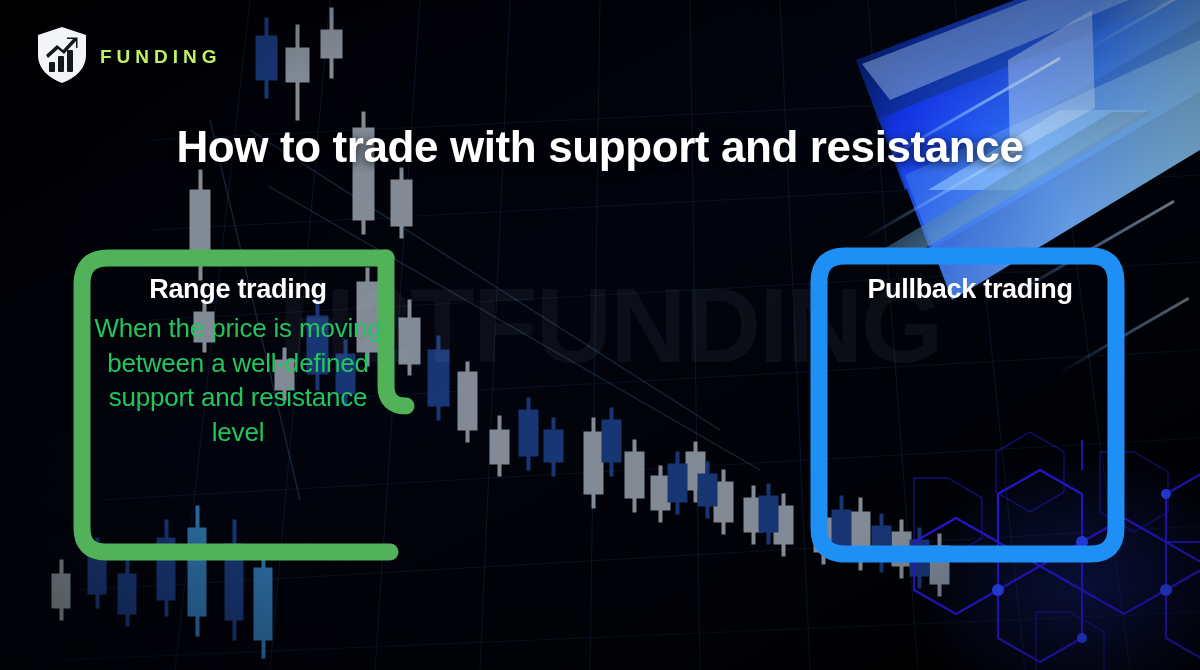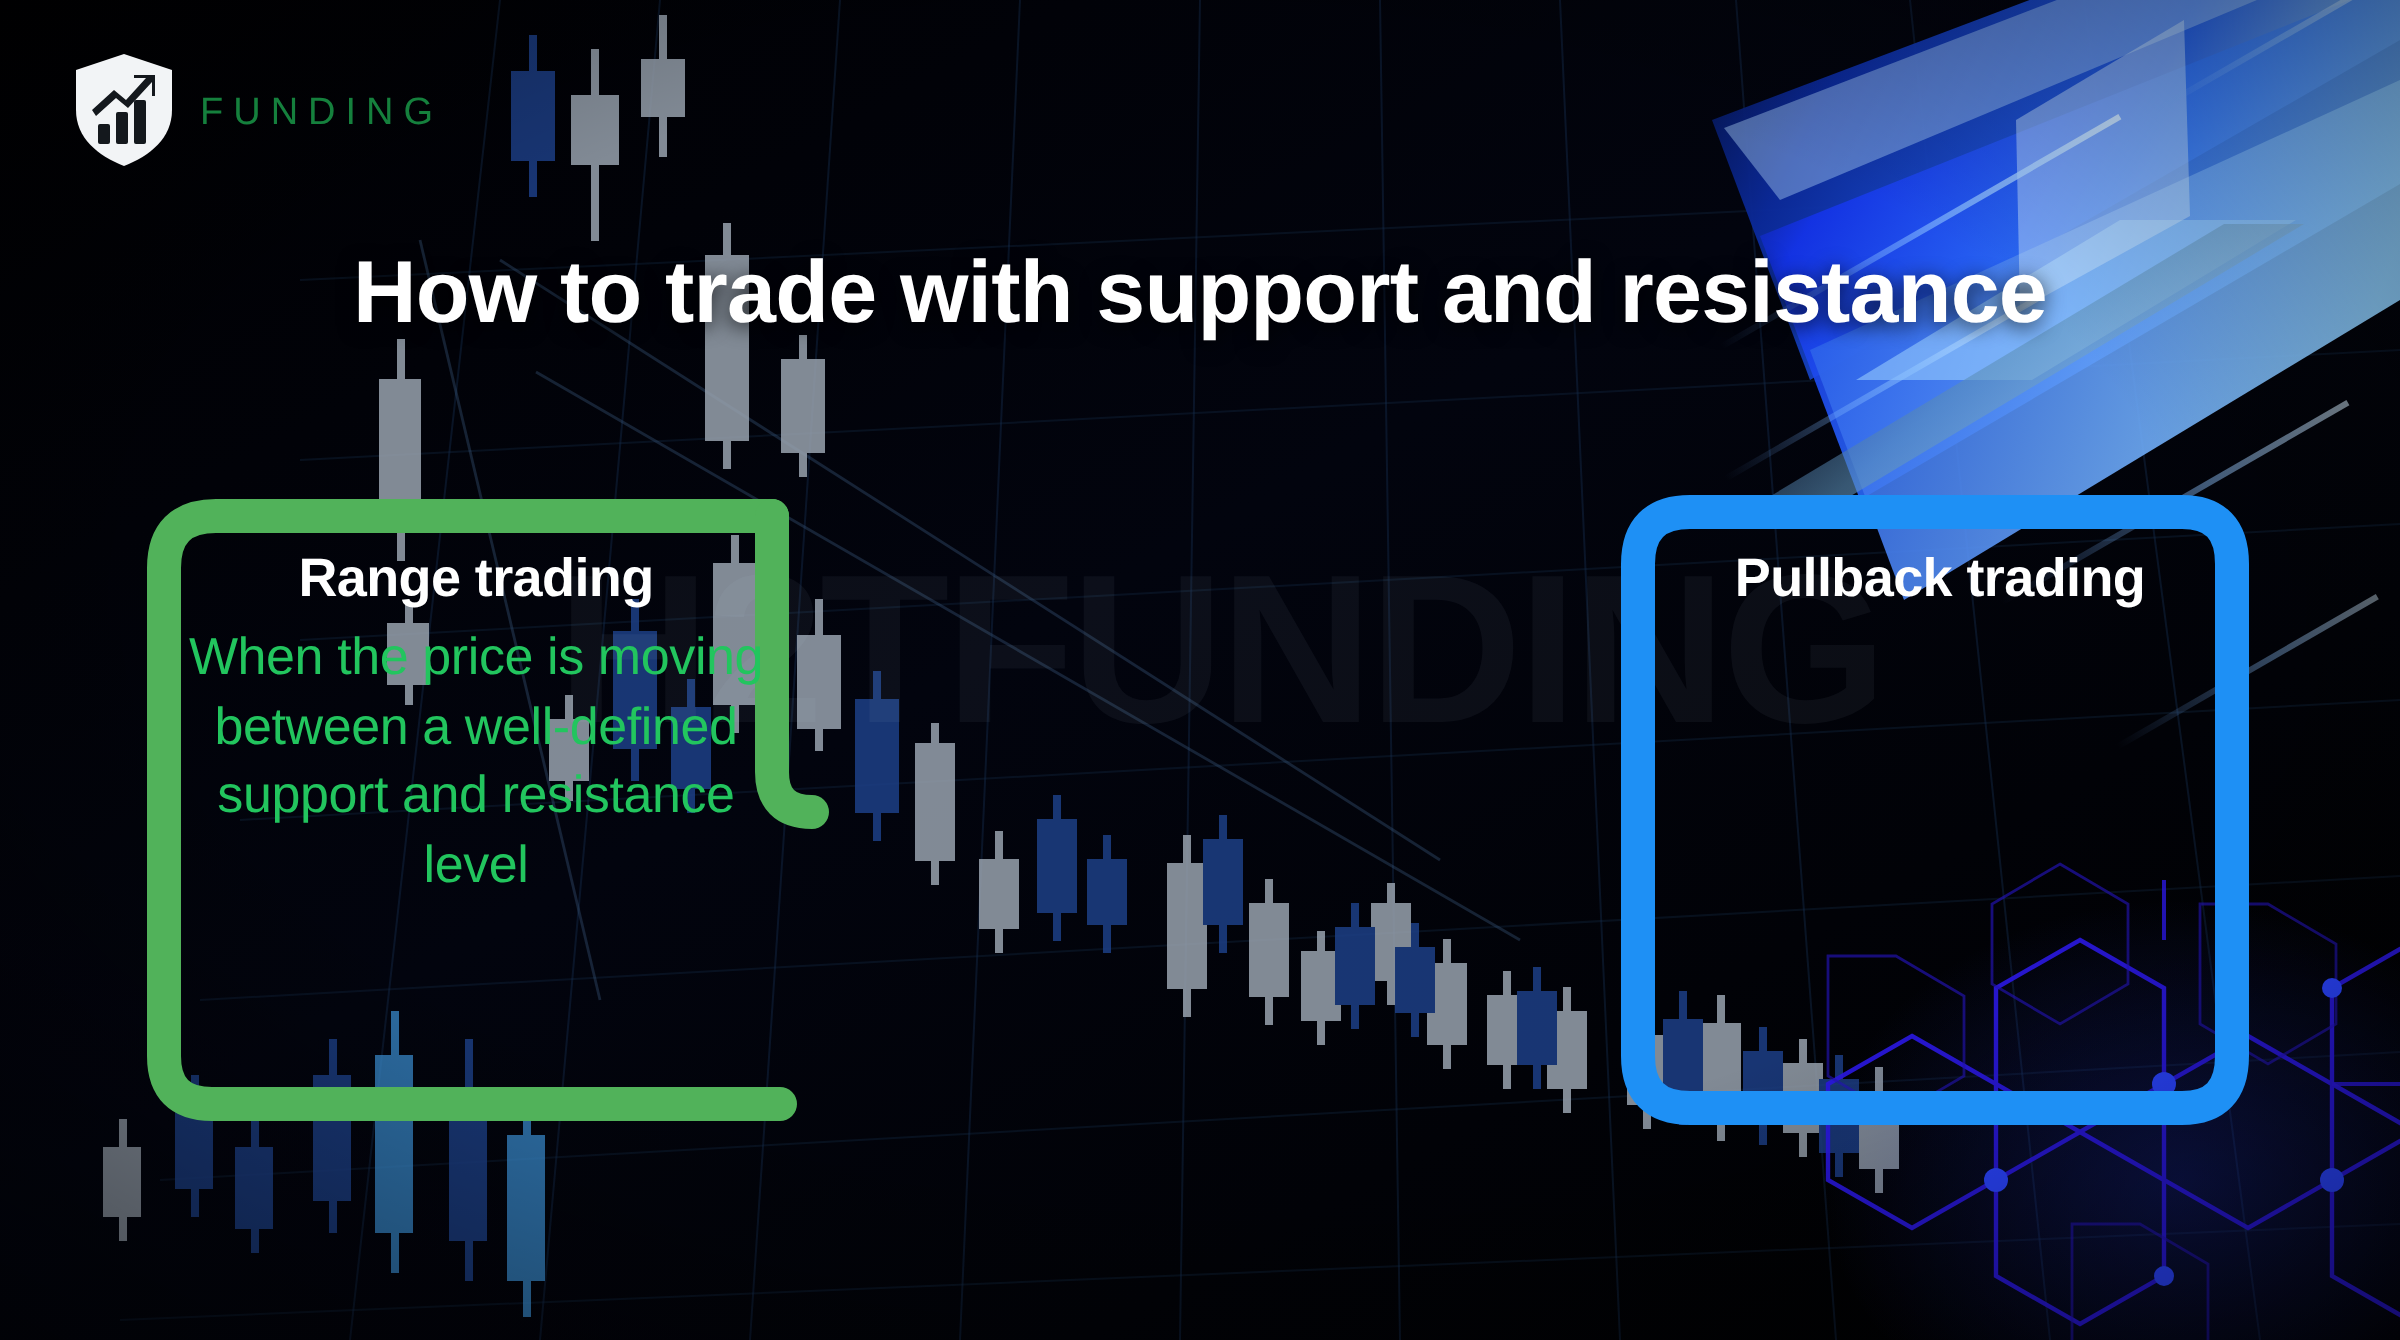--- a/index.html
+++ b/index.html
@@ -42,21 +42,21 @@
     display:flex; align-items:center; gap:12px;
     z-index:30;
   }
   #logo .shield { width:52px; height:58px; flex:0 0 auto; }
   #logo .wordmark { display:flex; flex-direction:column; line-height:1; }
   #logo .wm-main {
     font-size:40px; font-weight:700; color:#f4f6f8;
     letter-spacing:0.5px;
   }
   #logo .wm-sub {
-    font-size:19px; font-weight:400; color:#15803d;
+    font-size:19px; font-weight:700; color:#bef264;
     letter-spacing:5.0px; margin-top:3px;
   }
 
   
   #page-title {
     position:absolute; top:122px; left:0; width:1200px;
     text-align:center;
     font-size:44px; font-weight:700;
     color:#ffffff;
     letter-spacing:-0.4px;

